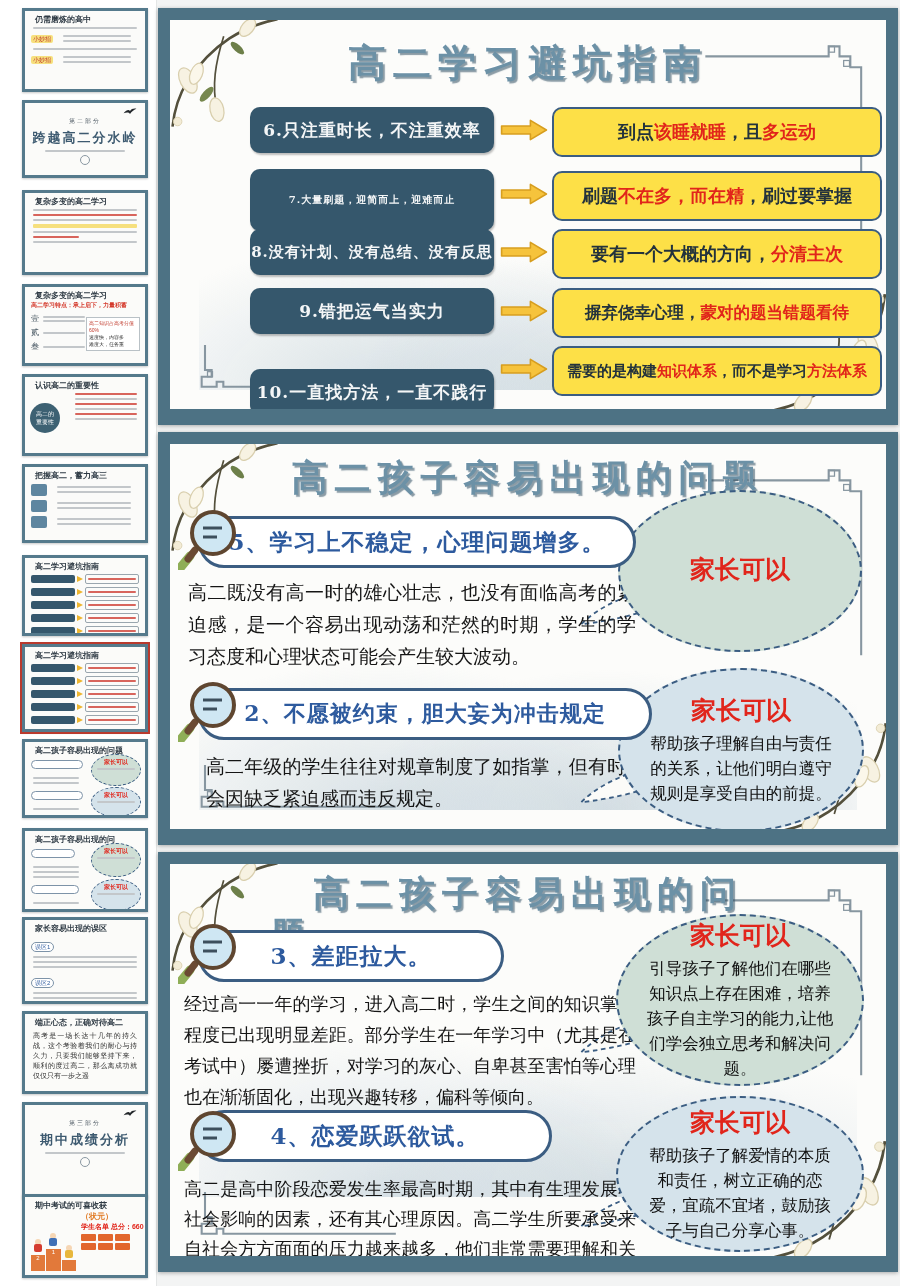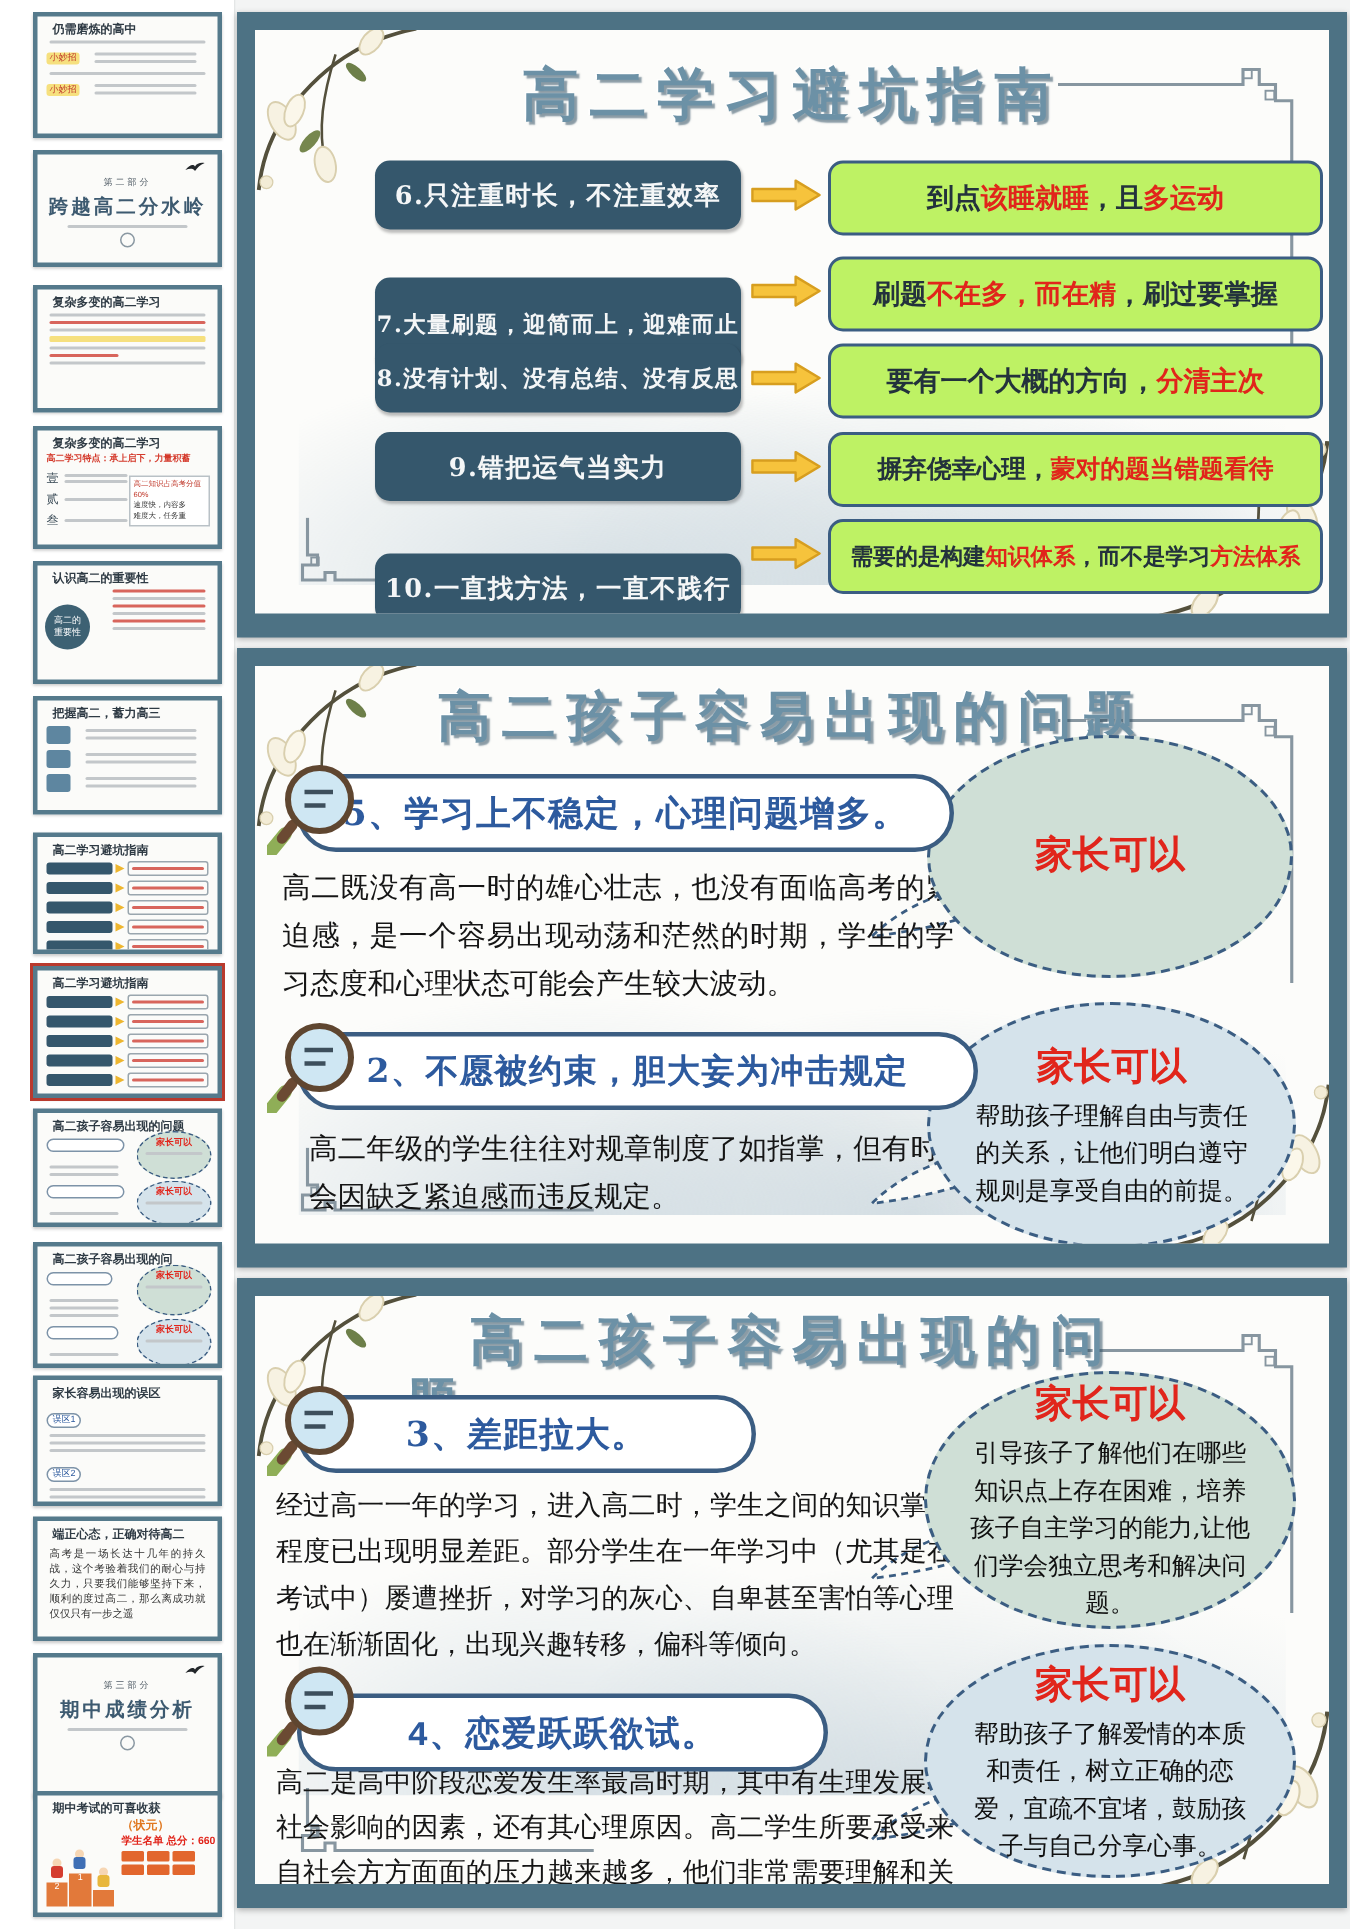--- a/index.html
+++ b/index.html
@@ -54,21 +54,21 @@
   .stitle{position:absolute;left:0;width:100%;text-align:center;font-family:"DejaVu Serif",serif;font-weight:bold;
     font-size:38px;letter-spacing:7px;color:#6c91a6;
     text-shadow:2px 2px 1px rgba(44,75,94,.55), -1px -1px 0 #ffffff;}
   .orn-tr{position:absolute;right:14px;top:18px;}
   .orn-bl{position:absolute;left:30px;bottom:14px;}
   .flower{position:absolute;pointer-events:none;}
 
   .darkbox{position:absolute;background:#35576c;color:#f4f6f7;border-radius:10px;display:flex;align-items:center;justify-content:center;
     font-size:17px;font-weight:bold;letter-spacing:1px;font-family:"DejaVu Serif",serif;box-shadow:1px 2px 2px rgba(0,0,0,.25);}
   .goldarrow{position:absolute;}
-  .advbox{position:absolute;background:#bef264;border:2px solid #3b5d82;border-radius:10px;display:flex;align-items:center;justify-content:center;
+  .advbox{position:absolute;background:#fde047;border:2px solid #3b5d82;border-radius:10px;display:flex;align-items:center;justify-content:center;
     font-size:18px;font-weight:bold;font-family:"DejaVu Serif",serif;}
   .advbox.small{font-size:15px;}
   .seg-dark{color:#23323c;}
   .seg-red{color:#e1251b;}
 
   .probhead{position:absolute;background:#ffffff;border:3px solid #3b5d82;border-radius:26px;display:flex;align-items:center;justify-content:center;
     color:#2d5a9e;font-weight:bold;font-size:23px;font-family:"DejaVu Serif",serif;letter-spacing:1px;z-index:3;}
   .mag{position:absolute;width:64px;height:64px;z-index:4;}
   .bodytext{position:absolute;font-family:"DejaVu Serif",serif;font-size:19px;line-height:32px;color:#151515;text-align:justify;z-index:2;}
   .bubble{position:absolute;border:2px dashed #3b5d82;border-radius:50%;display:flex;flex-direction:column;align-items:center;justify-content:center;
@@ -435,21 +435,21 @@
     <svg class="goldarrow" style="left:330px;top:98px;" width="48" height="24" viewBox="0 0 60 28">
         <use href="#sym-arrow"></use>
       </svg>
     <div class="advbox" style="left:382px;top:87px;width:326px;height:46px;">
         <span class="seg-dark">到点</span>
         <span class="seg-red">该睡就睡</span>
         <span class="seg-dark">，且</span>
         <span class="seg-red">多运动</span>
       </div>
 
-    <div class="darkbox" style="left:80px;top:165px;width:244px;height:62px;font-size:15px;">7.大量刷题，迎简而上，迎难而止</div>
+    <div class="darkbox" style="left:80px;top:149px;width:244px;height:62px;font-size:10px;">7.大量刷题，迎简而上，迎难而止</div>
     <svg class="goldarrow" style="left:330px;top:162px;" width="48" height="24" viewBox="0 0 60 28">
         <use href="#sym-arrow"></use>
       </svg>
     <div class="advbox" style="left:382px;top:151px;width:326px;height:46px;">
         <span class="seg-dark">刷题</span>
         <span class="seg-red">不在多，而在精</span>
         <span class="seg-dark">，刷过要掌握</span>
       </div>
 
     <div class="darkbox" style="left:80px;top:209px;width:244px;height:46px;font-size:15px;">8.没有计划、没有总结、没有反思</div>
@@ -556,21 +556,21 @@
         <use href="#sym-tail"></use>
       </svg>
     <div class="bubble green" style="left:446px;top:50px;width:248px;height:172px;">
       <div class="blabel">家长可以</div>
       <div class="btext">引导孩子了解他们在哪些知识点上存在困难，培养孩子自主学习的能力,让他们学会独立思考和解决问题。</div>
     </div>
 
     <svg class="mag" style="left:8px;top:243px;">
         <use href="#sym-mag"></use>
       </svg>
-    <div class="probhead" style="left:28px;top:265px;width:348px;height:46px;font-family:Liberation Mono, monospace;">4、恋爱跃跃欲试。</div>
+    <div class="probhead" style="left:28px;top:246px;width:348px;height:46px;">4、恋爱跃跃欲试。</div>
     <div class="bodytext" style="left:14px;top:310px;width:452px;font-size:18px;line-height:30px;">高二是高中阶段恋爱发生率最高时期，其中有生理发展和社会影响的因素，还有其心理原因。高二学生所要承受来自社会方方面面的压力越来越多，他们非常需要理解和关心。</div>
     <svg class="tail" style="left:408px;top:322px;" width="76" height="44" viewBox="0 0 80 48">
         <use href="#sym-tail"></use>
       </svg>
     <div class="bubble blue" style="left:446px;top:232px;width:248px;height:156px;">
       <div class="blabel">家长可以</div>
       <div class="btext">帮助孩子了解爱情的本质和责任，树立正确的恋爱，宜疏不宜堵，鼓励孩子与自己分享心事。</div>
     </div>
   </div>
 </div>

